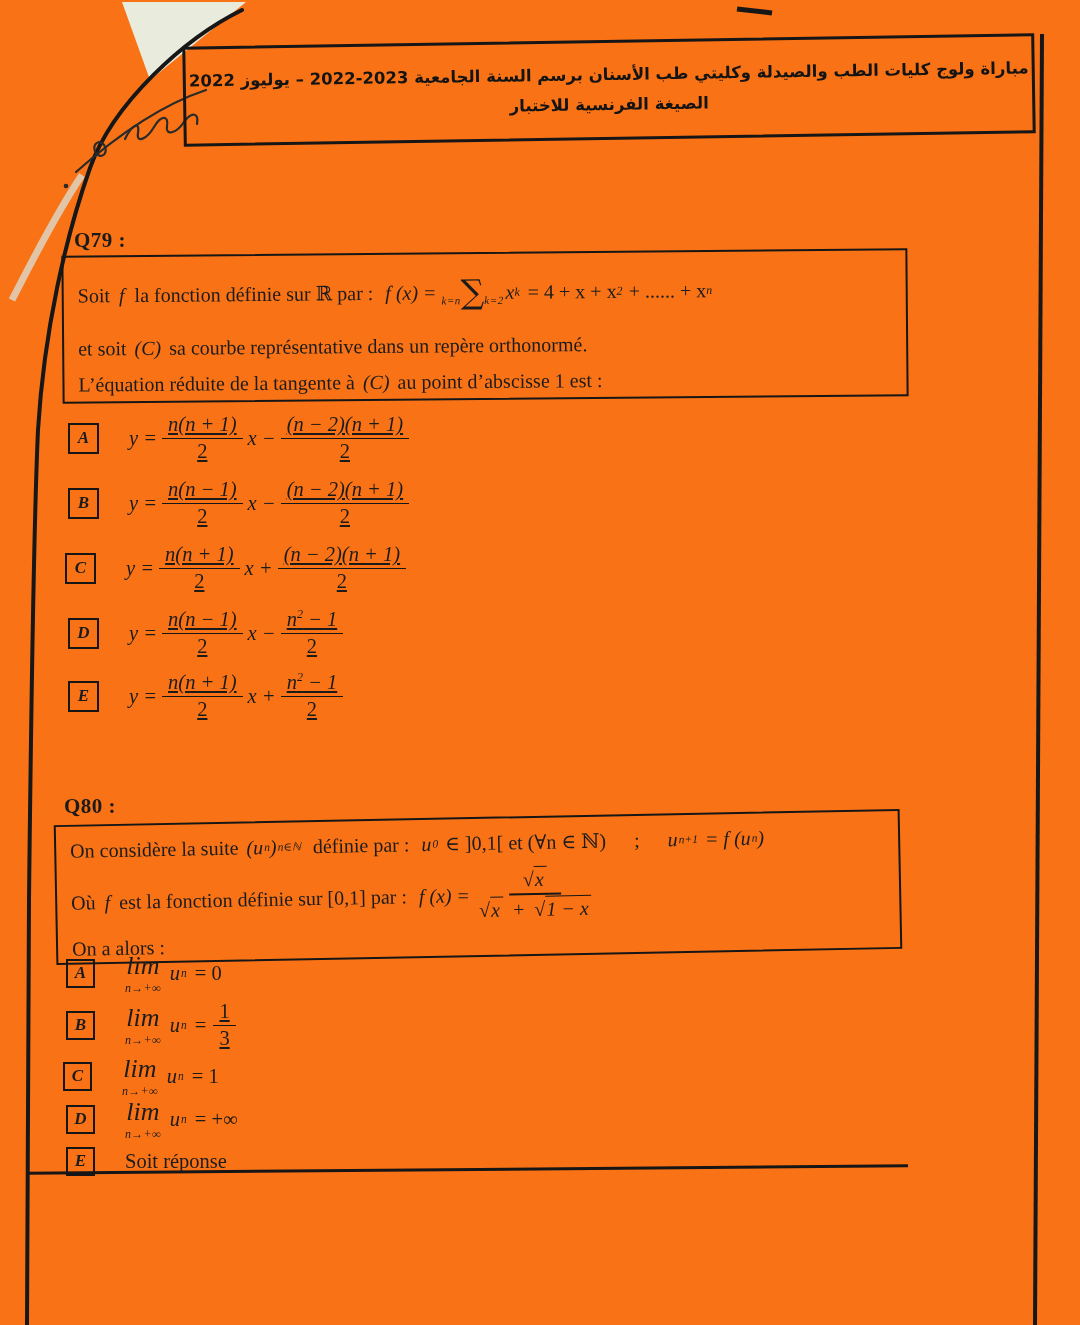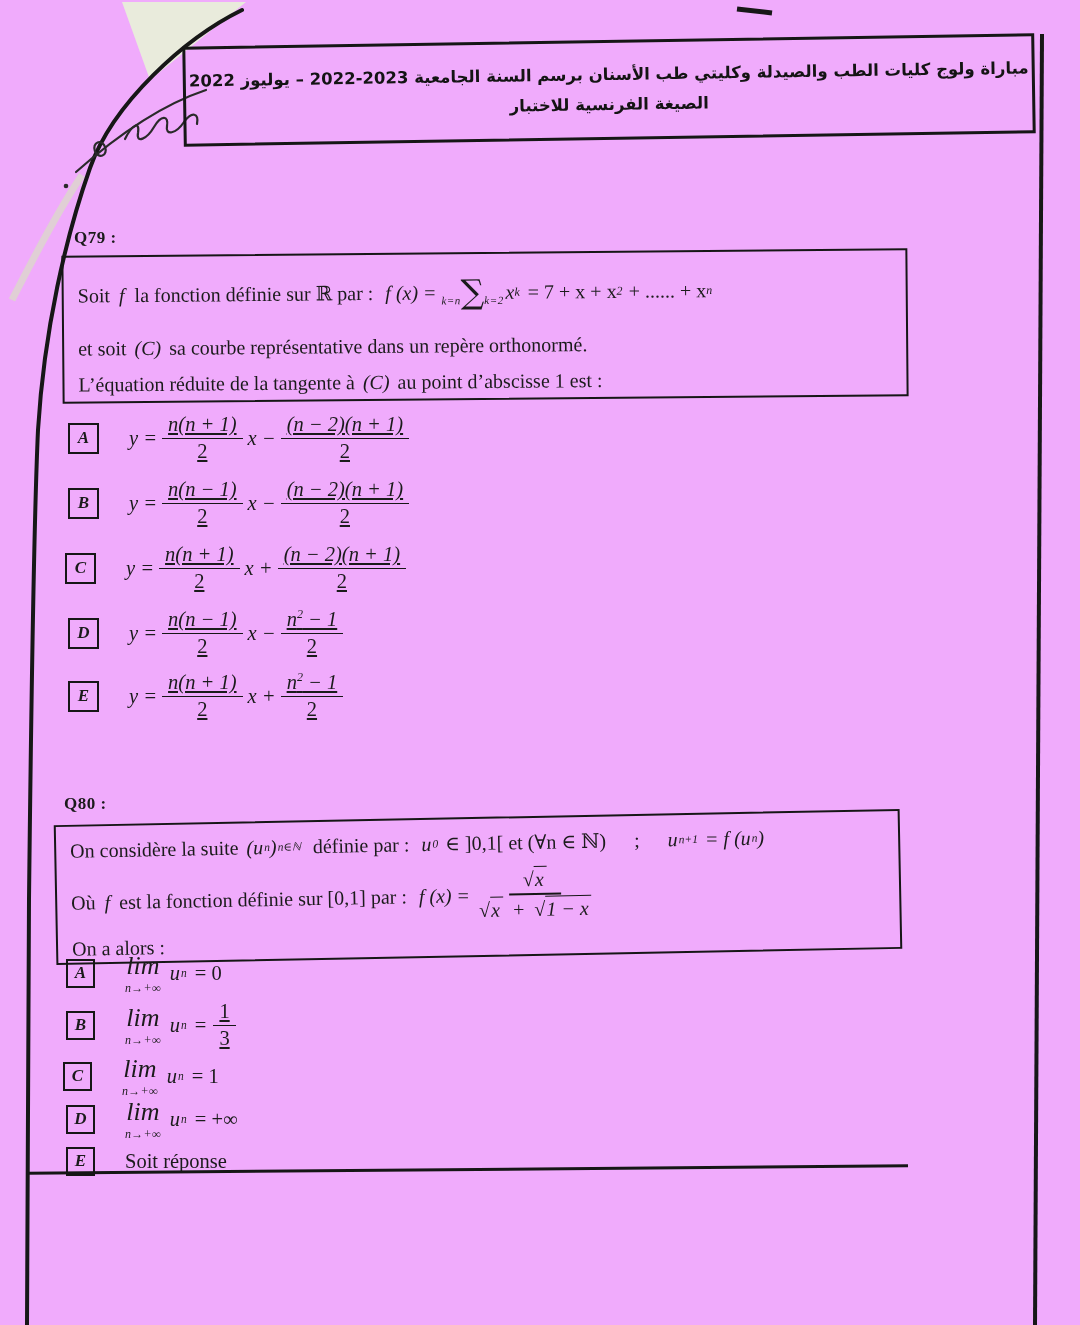--- a/index.html
+++ b/index.html
@@ -1,39 +1,39 @@
 <!DOCTYPE html>
 <html><head>
 <meta charset="utf-8">
 <style>
   html,body{margin:0;padding:0;background:#e8e8e8;}
   .page{
     position:relative;width:1080px;height:1325px;overflow:hidden;
-    background:#f0abfc;color:#1b1b1b;
+    background:#f97316;color:#1b1b1b;
     font-family:"Liberation Serif","DejaVu Serif",serif;
     font-size:20px;
   }
   .abs{position:absolute;}
   svg.overlay{position:absolute;left:0;top:0;pointer-events:none;}
 
   
   .header-box{
     left:183px;top:40px;width:846px;height:94px;
     border:3px solid #161616;transform:rotate(-0.9deg);
     display:flex;flex-direction:column;justify-content:center;
     background:transparent;
   }
   .ar{
     direction:rtl;text-align:center;white-space:nowrap;
     font-family:"DejaVu Sans",sans-serif;font-weight:bold;
     font-size:16.5px;line-height:1.8;color:#141414;
   }
 
   
-  .qlabel{font-weight:bold;font-size:17px;letter-spacing:.5px;}
+  .qlabel{font-weight:bold;font-size:21px;letter-spacing:.5px;}
   .qbox{border:2.5px solid #161616;background:transparent;}
   .q79-box{left:62px;top:252px;width:846px;height:148px;transform:rotate(-0.5deg);padding:6px 14px;box-sizing:border-box;}
   .q80-box{left:55px;top:817px;width:846px;height:140px;transform:rotate(-1.1deg);padding:4px 14px;box-sizing:border-box;}
   .bline{display:flex;align-items:center;white-space:nowrap;}
   .it{font-style:italic;}
   .fm sub{font-size:11.5px;font-style:italic;line-height:0;margin-left:1px;}
   .fm sup{font-size:12px;font-style:italic;line-height:0;}
   .gap1{margin-left:12px;}
   .gap2{margin-left:28px;}
 
@@ -102,21 +102,21 @@
       <span>la fonction définie sur ℝ par :</span>
       <span class="it" style="margin-left:12px;">f (x)</span>
       <span style="margin-left:6px;">=</span>
       <span class="sumstack">
         <span class="st">k=n</span>
         <span class="sg">∑</span>
         <span class="st">k=2</span>
       </span>
       <span class="it">x</span>
         <sup>k</sup>
-      <span style="margin-left:8px;">= 7 + x + x</span>
+      <span style="margin-left:8px;">= 4 + x + x</span>
         <sup>2</sup>
       <span style="margin-left:6px;">+ ...... + x</span>
         <sup>n</sup>
     </div>
     <div class="bline" style="height:38px;margin-top:2px;">
       <span>et soit</span>
       <span class="it" style="margin:0 8px;">(C)</span>
       <span>sa courbe représentative dans un repère orthonormé.</span>
     </div>
     <div class="bline" style="height:34px;">

